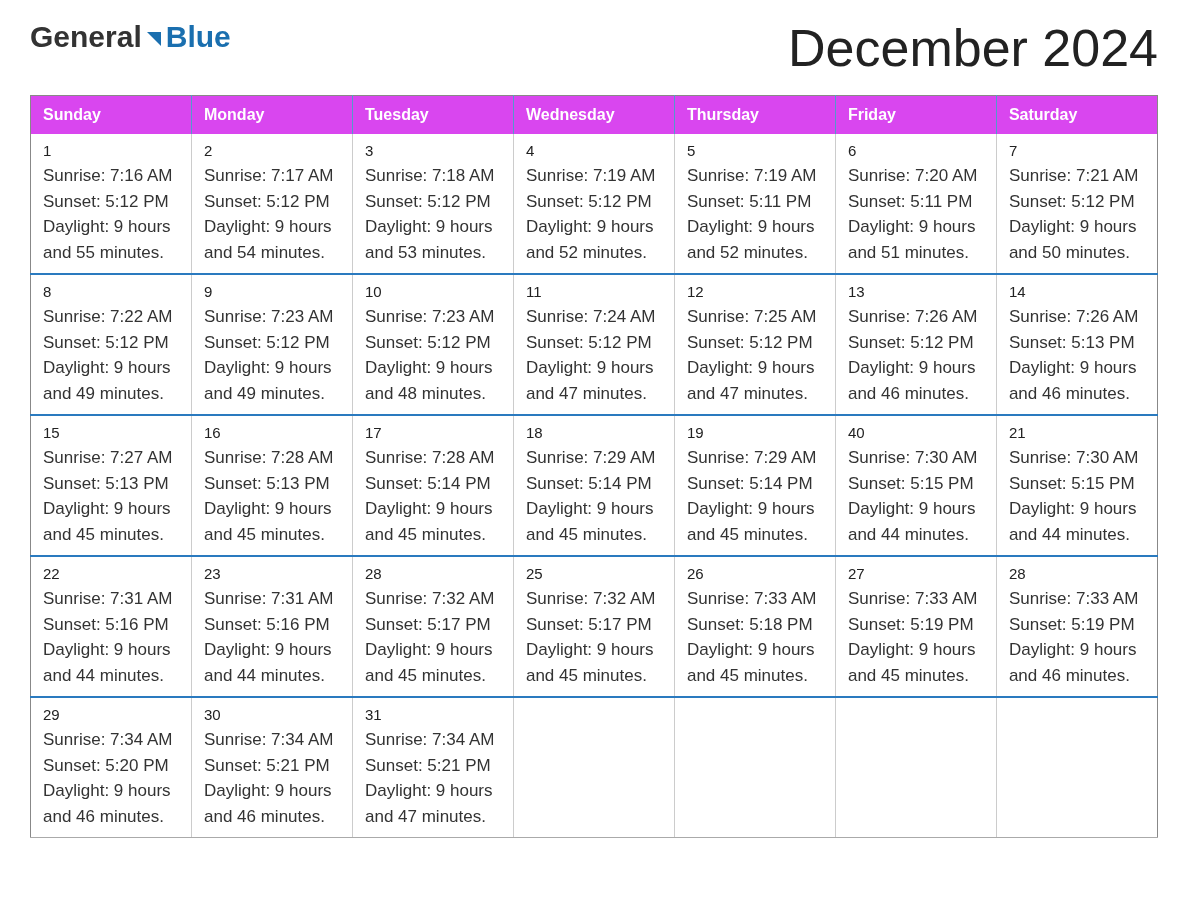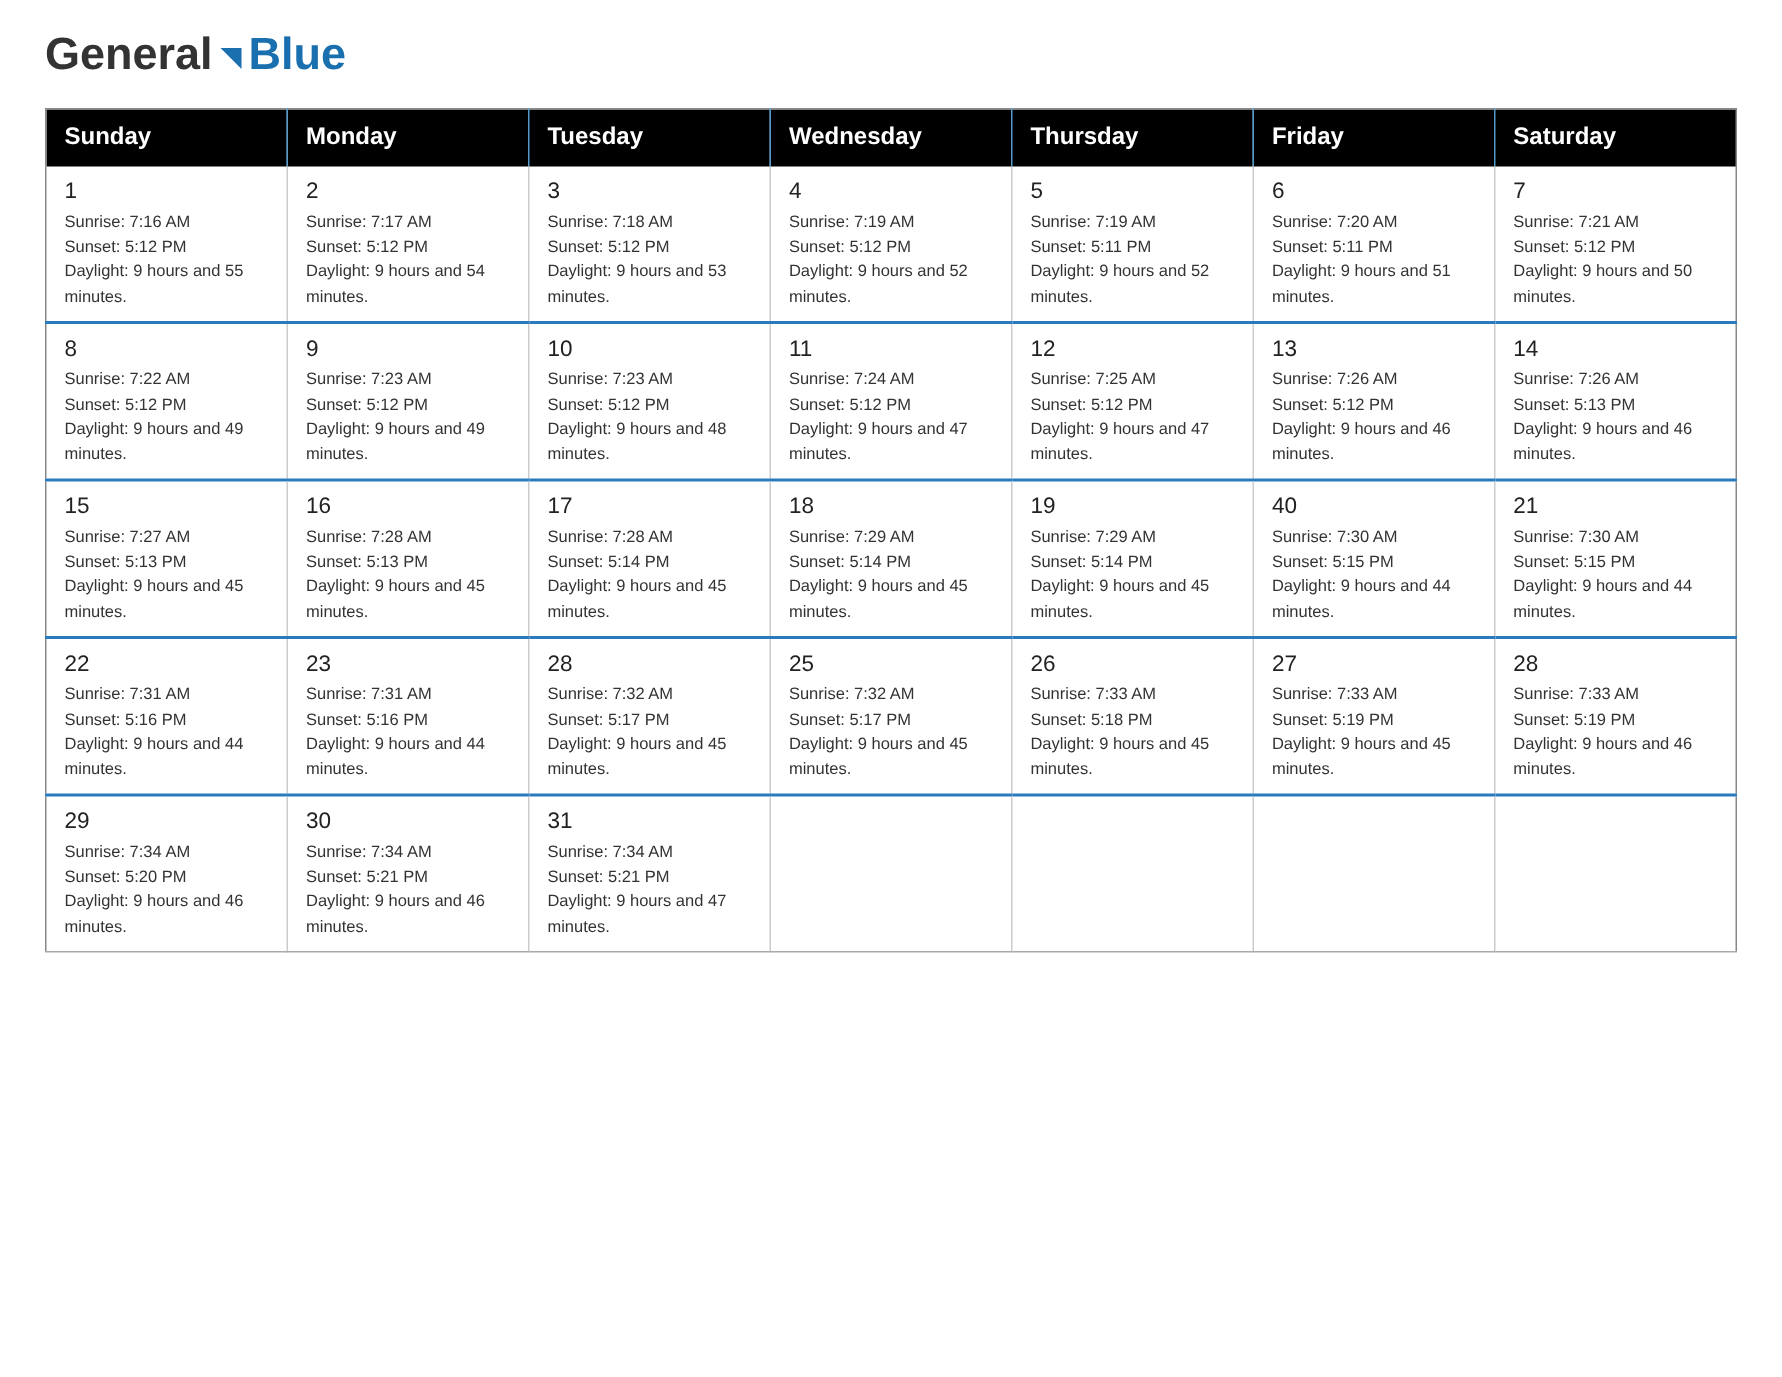--- a/index.html
+++ b/index.html
@@ -29,21 +29,21 @@
       font-size: 22px;
       color: #444;
       margin-top: 4px;
     }
     .calendar-table {
       width: 100%;
       border-collapse: collapse;
       border: 1px solid #888;
     }
     .calendar-table th {
-      background-color: #000000;
+      background-color: #d946ef;
       color: #fff;
       font-size: 16px;
       font-weight: bold;
       padding: 10px 12px;
       text-align: left;
       border-right: 1px solid #5599cc;
     }
     .calendar-table th:last-child {
       border-right: none;
     }
@@ -63,21 +63,21 @@
       border-bottom: 1px solid #aaa;
       margin-left: 20px;
     }
     .day-number {
       font-size: 15px;
       font-weight: normal;
       margin-bottom: 4px;
       display: block;
     }
     .day-info {
-      font-size: 11px;
+      font-size: 17px;
       line-height: 1.5;
       color: #333;
     }
     .empty-cell {
       background: #fff;
     }
     .logo-wrapper {
       display: flex;
       flex-direction: row;
       align-items: center;
@@ -99,20 +99,21 @@
 
 <div class="header-area">
   <div class="logo-wrapper">
     <span class="logo-name-part">General</span>
     <svg width="22" height="22" viewBox="0 0 22 22" style="margin: 0 1px; margin-top:4px;">
       <polygon points="4,4 18,4 18,18" fill="#1a6faf"></polygon>
     </svg>
     <span class="logo-blue-part">Blue</span>
   </div>
   <div class="title-area">
+    <div class="month-title">December 2024</div>
   </div>
 </div>
 
 <table class="calendar-table">
   <thead>
     <tr>
 
     <th>Sunday</th>
         <th>Monday</th>
         <th>Tuesday</th>

